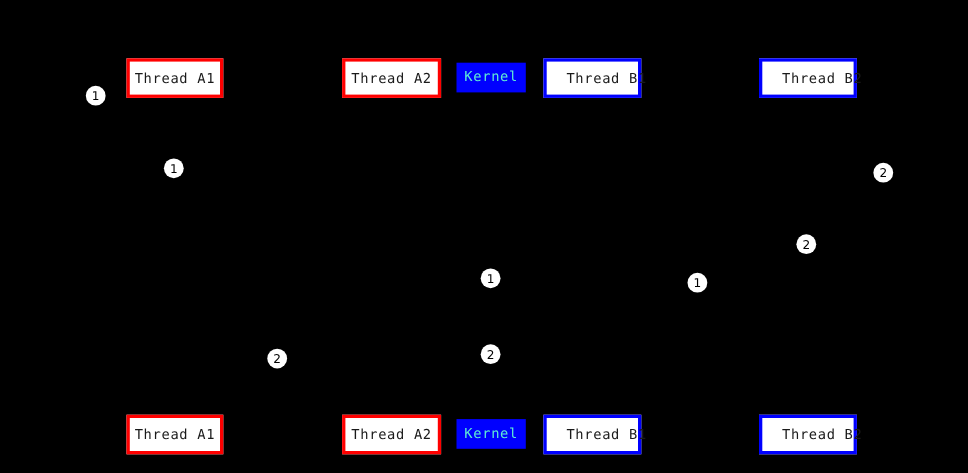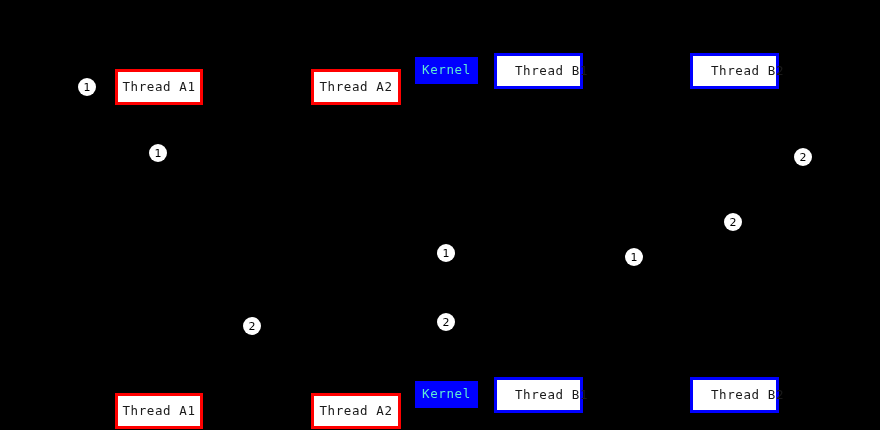--- a/index.html
+++ b/index.html
@@ -28,21 +28,20 @@
     font-size: 12.5px;
     letter-spacing: 0.6px;
     color: #1a1a1a;
     white-space: nowrap;
     line-height: 1;
   }
   .participant.thread-red {
     border: 3px solid #ff0000;
     color: #1a1a1a;
     background: #ffffff;
-    margin-top: 16px;
   }
   .participant.thread-blue {
     border: 3px solid #0000ff;
     color: #1a1a1a;
     background: #ffffff;
     padding-left: 26px;
   }
   .participant.kernel {
     border: 0;
     background: #0000ff;

